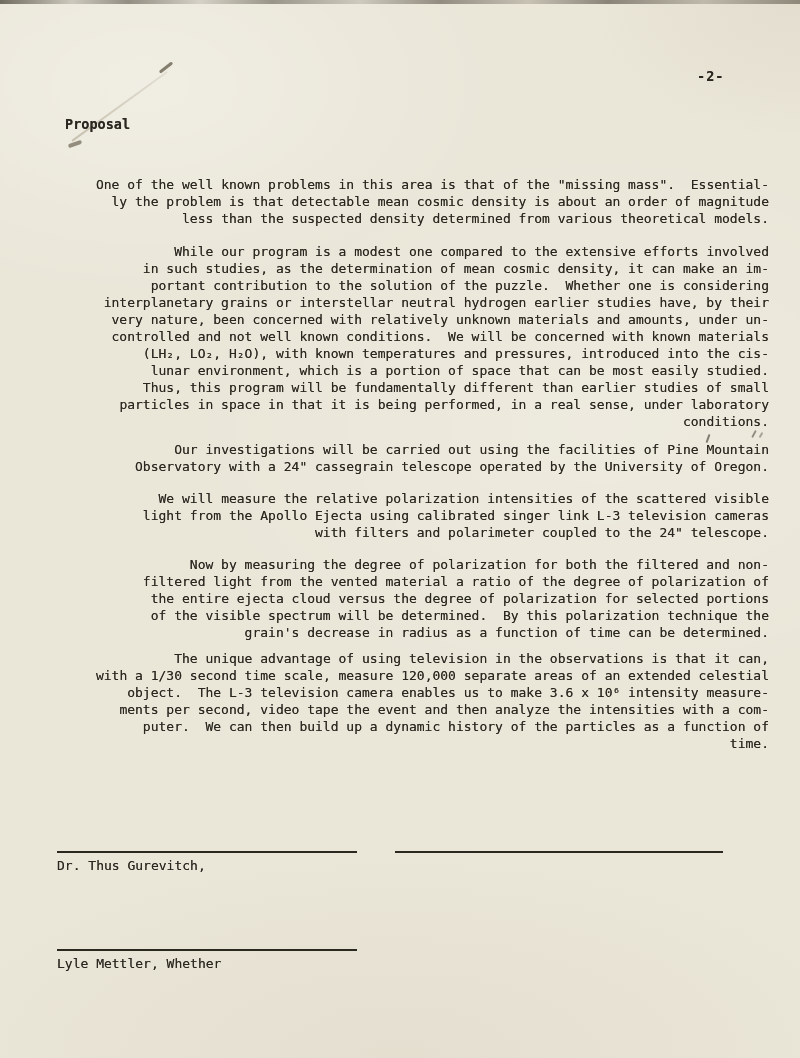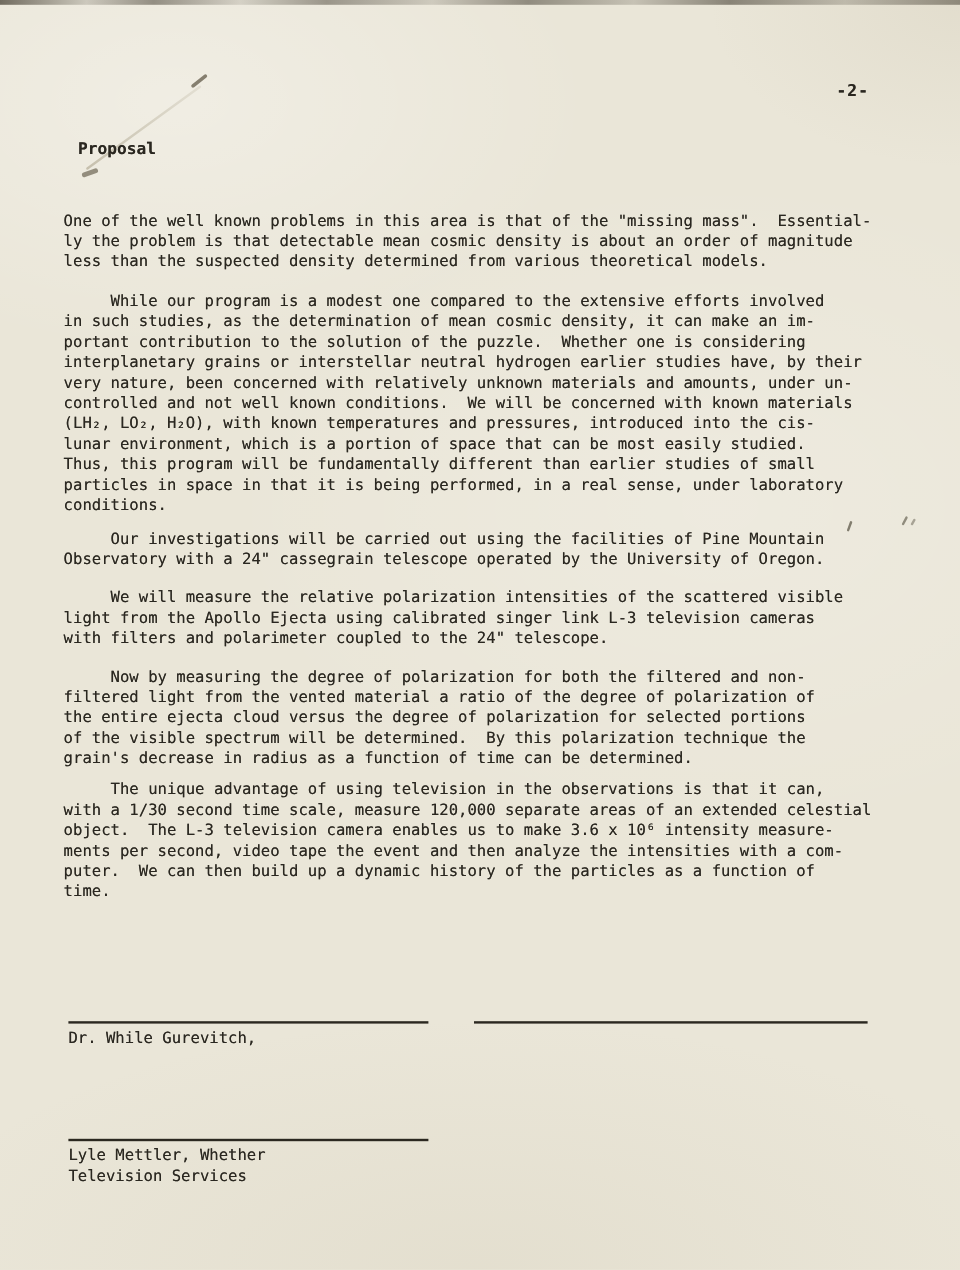--- a/index.html
+++ b/index.html
@@ -64,24 +64,25 @@
     text-shadow: 0 0 0.5px rgba(40,36,28,0.7);
   }
 
   .heading {
     position: absolute; left: 65px; top: 116px;
     font-size: 13.5px; font-weight: bold;
     text-shadow: 0 0 0.5px rgba(40,36,28,0.6);
   }
 
   .para {
-    position: absolute; left: 53px; width: 700px; margin: 0;
+    position: absolute; left: 69px; width: 700px; margin: 0;
     font-size: 13px; line-height: 17px;
     white-space: pre-wrap;
     text-shadow: 0 0 0.5px rgba(42,38,30,0.65);
+    text-align: right;
   }
   .p1 { top: 176px; }
   .p2 { top: 243px; }
   .p3 { top: 441px; }
   .p4 { top: 490px; }
   .p5 { top: 556px; }
   .p6 { top: 650px; }
 
   .sig {
     position: absolute;
@@ -136,24 +137,23 @@
 grain's decrease in radius as a function of time can be determined.</p>
 <p class="para p6">     The unique advantage of using television in the observations is that it can,
 with a 1/30 second time scale, measure 120,000 separate areas of an extended celestial
 object.  The L-3 television camera enables us to make 3.6 x 10⁶ intensity measure-
 ments per second, video tape the event and then analyze the intensities with a com-
 puter.  We can then build up a dynamic history of the particles as a function of
 time.</p>
 
 <div class="sig sig-left">
   <div class="rule"></div>
-  <div>Dr. While Gurevitch,</div>
+  <div>Dr. Thus Gurevitch,</div>
 </div>
 
 <div class="sig sig-right">
   <div class="rule"></div>
 </div>
 
 <div class="sig sig-bottom">
   <div class="rule"></div>
   <div>Lyle Mettler, Whether</div>
-  <div>Television Services</div>
 </div>
 
 </body></html>

